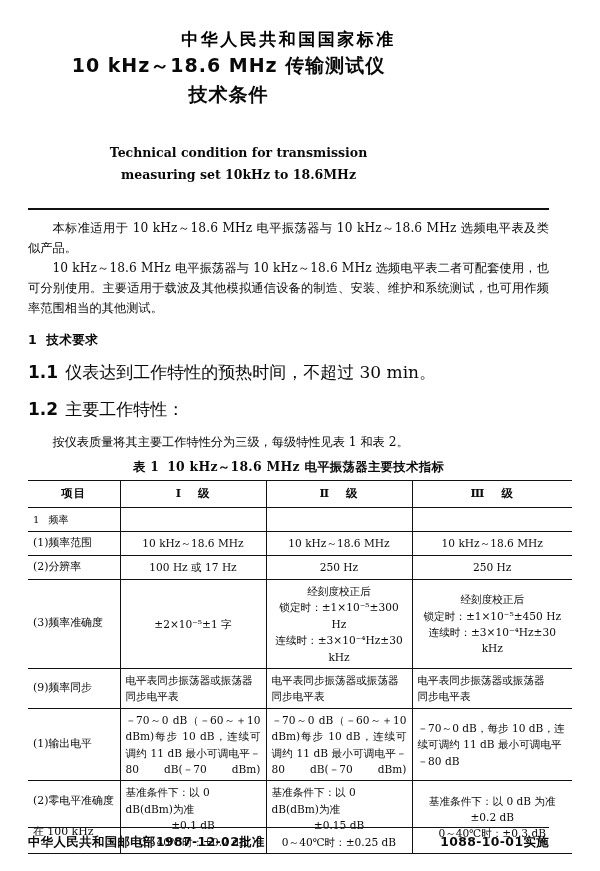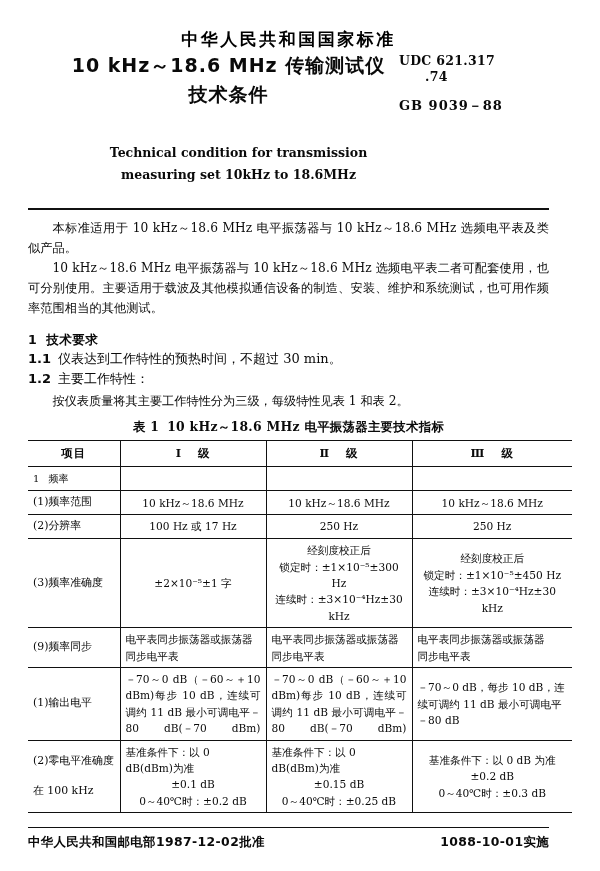--- a/index.html
+++ b/index.html
@@ -104,30 +104,31 @@
 
   .sec-head {
     margin-top: 13px;
     font-family: "DejaVu Sans", "Liberation Sans", sans-serif;
     font-size: 12.6px;
     font-weight: bold;
     letter-spacing: 0.4px;
   }
   .sec-head .num { margin-right: 9px; }
   .clause {
-    font-size: 13px;
+    margin-top: 10px;
+    font-size: 17px;
     line-height: 1.6;
   }
   .clause .cnum {
     font-family: "DejaVu Sans", "Liberation Sans", sans-serif;
     font-weight: bold;
     margin-right: 7px;
   }
   .clause-sub {
-    margin-top: 2px;
+    margin-top: 10px;
     text-indent: 2em;
     font-size: 12.2px;
     line-height: 1.6;
   }
 
   
   .table-caption {
     margin-top: 7px;
     text-align: center;
     font-size: 12.4px;
@@ -223,27 +224,20 @@
 
 <div class="page">
 
   <div class="masthead">
     <div class="nat-standard">中华人民共和国国家标准</div>
 
     <div class="title-block">
       <div class="main-title">
         <span>10 kHz～18.6 MHz 传输测试仪</span>
         <span class="ln2">技术条件</span>
-      </div>
-      <div class="code-block">
-        <div class="udc">
-          <span>UDC 621.317</span>
-          <span class="udc-sub">.74</span>
-        </div>
-        <div class="gbno">GB 9039－88</div>
       </div>
     </div>
 
     <div class="en-title">
       <span>Technical condition for transmission</span><br>
       <span>measuring set 10kHz to 18.6MHz</span>
     </div>
   </div>
 
   <div class="rule-top"></div>

